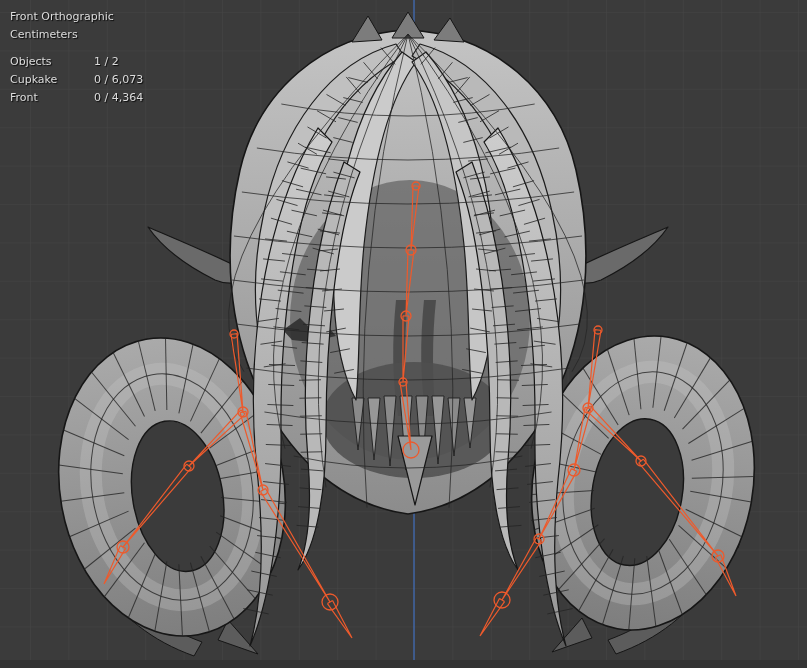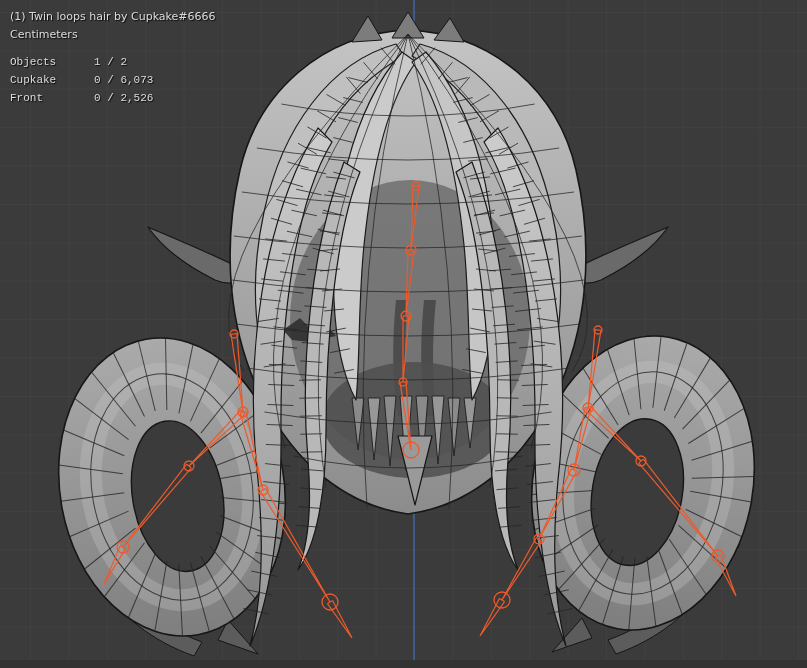--- a/index.html
+++ b/index.html
@@ -3,21 +3,21 @@
 <meta charset="utf-8">
 <style>
   html,body{margin:0;padding:0;background:#2b2b2b;}
   .viewport{position:relative;width:807px;height:668px;overflow:hidden;background:#3b3b3b;
             font-family:"DejaVu Sans",sans-serif;}
   .viewport svg{position:absolute;left:0;top:0;display:block;}
   .hud{position:absolute;top:8px;left:10px;color:#dcdcdc;font-size:11px;
        text-shadow:1px 1px 1px rgba(0,0,0,.85);z-index:5;user-select:none;}
   .hud-line{height:18px;line-height:18px;white-space:nowrap;}
   .hud-stats{margin-top:9px;}
-  .stat-row{height:18px;line-height:18px;display:flex;font-family:Liberation Mono, monospace;}
+  .stat-row{height:18px;line-height:18px;display:flex;}
   .stat-lbl{width:56px;}
   .stat-val{white-space:nowrap;margin-left:28px;}
 </style>
 </head>
 <body>
 
 <div class="viewport">
 
   <svg id="canvas" width="807" height="668" viewBox="0 0 807 668">
     <defs>
@@ -382,30 +382,30 @@
         <path d="M 638.6694084266613 462.8890058015482 L 718 556 M 643.3305915733387 459.1109941984518 L 718 556 M 641 461 L 638.6694084266613 462.8890058015482 M 641 461 L 643.3305915733387 459.1109941984518" fill="none" stroke="#ed5a2c" stroke-width="1.2"></path>
         <circle cx="641" cy="461" r="5" fill="none" stroke="#ed5a2c" stroke-width="1.3"></circle>
         <path d="M 715.2642354844746 557.2310940319863 L 736 596 M 720.7357645155254 554.7689059680137 L 736 596 M 718 556 L 715.2642354844746 557.2310940319863 M 718 556 L 720.7357645155254 554.7689059680137" fill="none" stroke="#ed5a2c" stroke-width="1.2"></path>
         <circle cx="718" cy="556" r="6" fill="none" stroke="#ed5a2c" stroke-width="1.3"></circle>
       </g>
 
     <rect x="0" y="660" width="807" height="8" fill="#333333"></rect>
   </svg>
 
   <div class="hud">
-    <div class="hud-line">(1) Twin loops hair by Cupkake#6666</div>
+    <div class="hud-line">Front Orthographic</div>
     <div class="hud-line">Centimeters</div>
     <div class="hud-stats">
       <div class="stat-row">
         <span class="stat-lbl">Objects</span>
         <span class="stat-val">1 / 2</span>
       </div>
       <div class="stat-row">
         <span class="stat-lbl">Cupkake</span>
         <span class="stat-val">0 / 6,073</span>
       </div>
       <div class="stat-row">
         <span class="stat-lbl">Front</span>
-        <span class="stat-val">0 / 2,526</span>
+        <span class="stat-val">0 / 4,364</span>
       </div>
     </div>
   </div>
 </div>
 
 </body></html>

